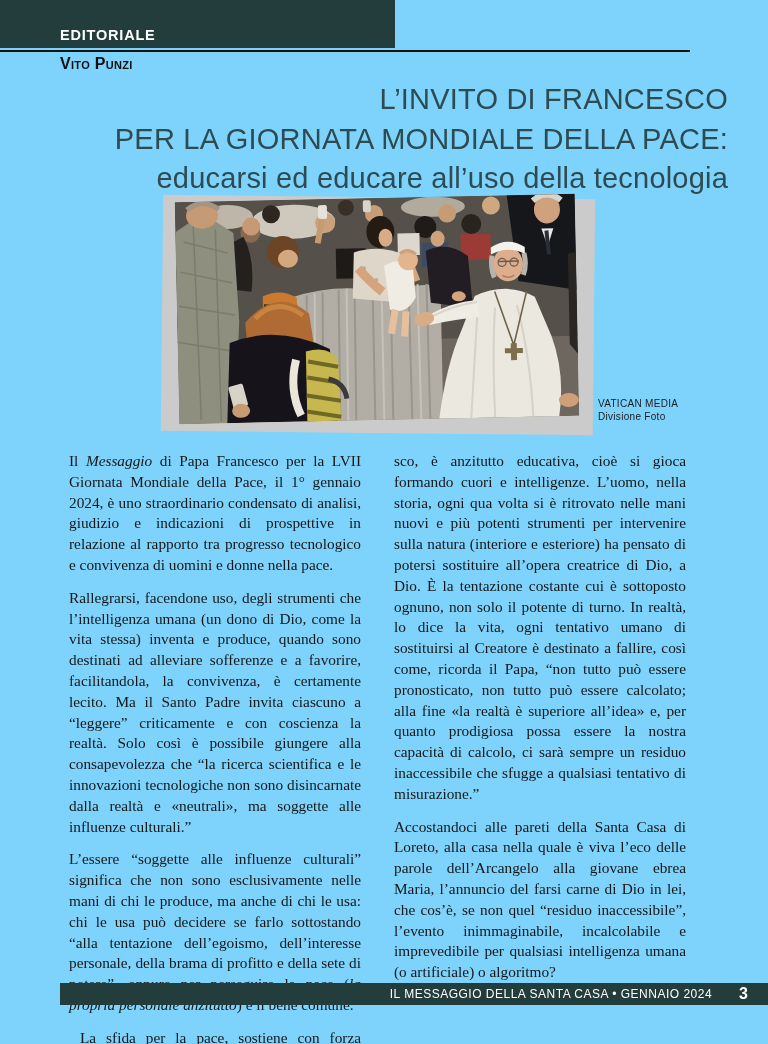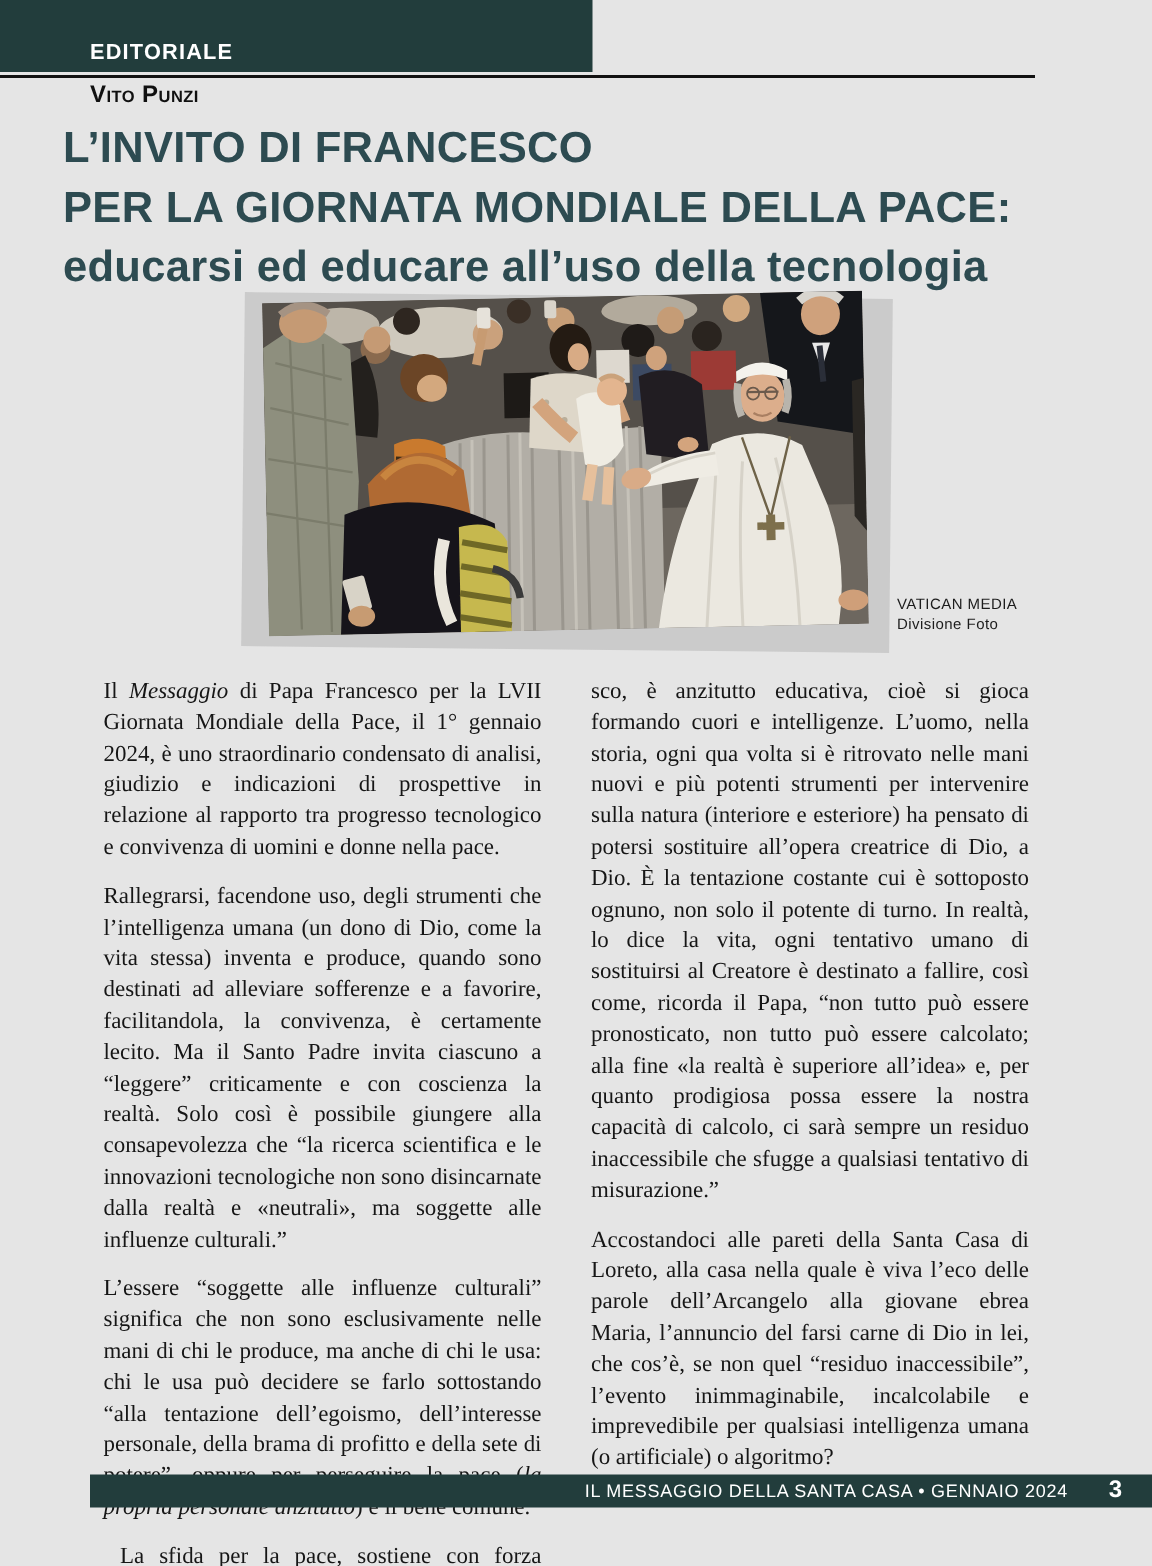--- a/index.html
+++ b/index.html
@@ -6,21 +6,21 @@
     --band-teal:#223d3c;
     --accent-teal:#2d4b51;
   }
   *{margin:0;padding:0;box-sizing:border-box;}
   html,body{background:#ffffff;}
   body{
     width:768px;height:1044px;
     font-family:"Liberation Sans",sans-serif;
     position:relative;overflow:hidden;
   }
-  .page{position:absolute;inset:0;background:#e5e5e5;padding-left:14px;}
+  .page{position:absolute;inset:0;background:#7dd3fc;padding-left:14px;}
 
   
   .top-band{
     position:absolute;left:0;top:0;width:395px;height:48px;
     background:var(--band-teal);
     display:flex;align-items:flex-end;
     padding:0 0 5px 60px;
   }
   .section-label{
     color:#ffffff;font-weight:bold;font-size:14.5px;letter-spacing:.8px;
@@ -29,22 +29,22 @@
     position:absolute;left:0;top:50px;width:690px;height:2px;background:#121212;
   }
   .author{
     position:absolute;left:60px;top:55px;
     font-variant:small-caps;font-weight:bold;font-size:16px;color:#101010;
     letter-spacing:.3px;
   }
 
   
   .title{
-    position:absolute;left:42px;top:79px;width:708px;
-    text-align:left;color:var(--accent-teal);font-weight:bold;
+    position:absolute;left:20px;top:79px;width:708px;
+    text-align:right;color:var(--accent-teal);font-weight:normal;
     letter-spacing:.2px;
   }
   .title-line{font-size:29px;line-height:40px;white-space:nowrap;}
   .title-line.l3{line-height:38px;}
 
   
   .photo-wrap{position:absolute;left:162px;top:192px;width:436px;height:246px;}
   .photo-shadow{
     position:absolute;left:0;top:5px;width:432px;height:236px;
     background:#cbcbcb;transform:rotate(0.6deg);

